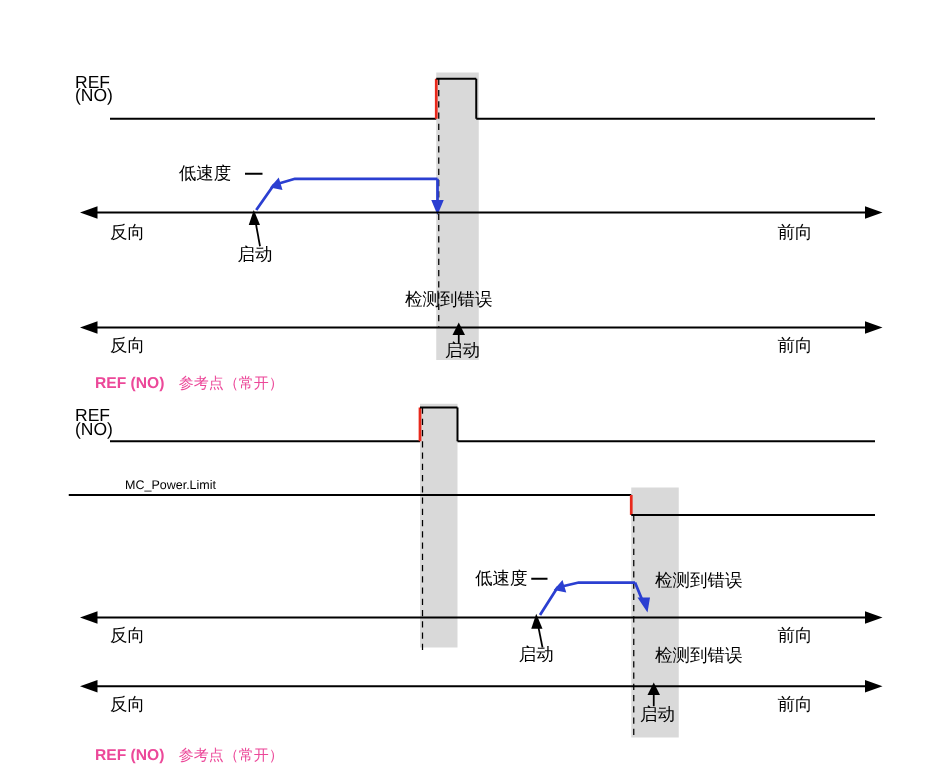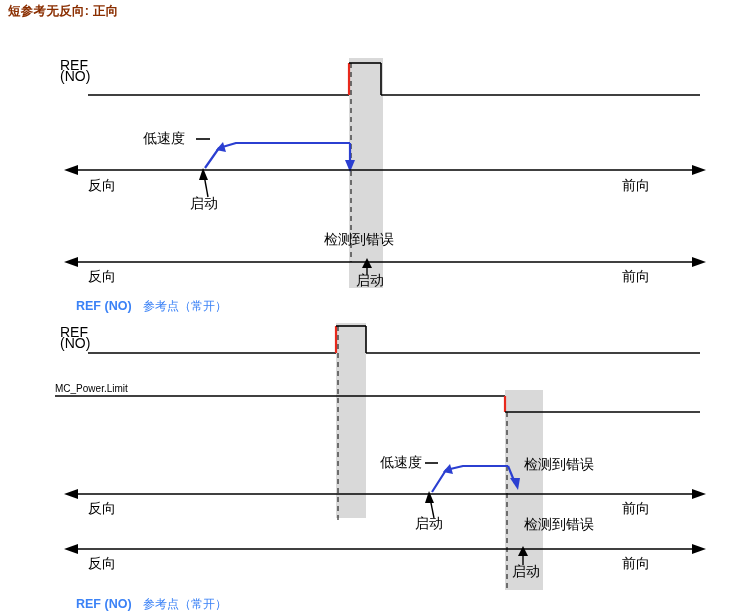--- a/index.html
+++ b/index.html
@@ -34,53 +34,53 @@
     left: 58px;
     top: 36px;
     font-size: 13px;
     font-weight: bold;
     color: #000;
   }
   .caption {
     position: absolute;
     font-size: 12.5px;
     font-weight: bold;
-    color: #3b82f6;
+    color: #ec4899;
     padding-left: 18px;
   }
   .caption .sub {
     font-weight: normal;
     font-size: 12px;
   }
   .lbl {
     position: absolute;
     font-size: 14px;
     color: #000;
     white-space: nowrap;
     line-height: 11px;
   }
   .lbl-mc {
     position: absolute;
     font-size: 10px;
     color: #000;
     white-space: nowrap;
+    margin-left: 45px;
   }
   svg {
     position: absolute;
     left: 0;
     top: 0;
     overflow: visible;
   }
 </style>
 </head>
 <body>
 
 <div class="page">
 
-  <div class="title">短参考无反向: 正向</div>
 
   <svg width="744" height="616">
 
     <rect x="349" y="58" width="34" height="230" fill="#d9d9d9"></rect>
 
     <path d="M88,95 L349,95" stroke="#000" stroke-width="1.6" fill="none"></path>
     <path d="M349,95 L349,63" stroke="#e8291c" stroke-width="2.2" fill="none"></path>
     <path d="M349,63 L381,63" stroke="#000" stroke-width="1.6" fill="none"></path>
     <path d="M381,63 L381,95" stroke="#000" stroke-width="1.6" fill="none"></path>
     <path d="M381,95 L700,95" stroke="#000" stroke-width="1.6" fill="none"></path>

